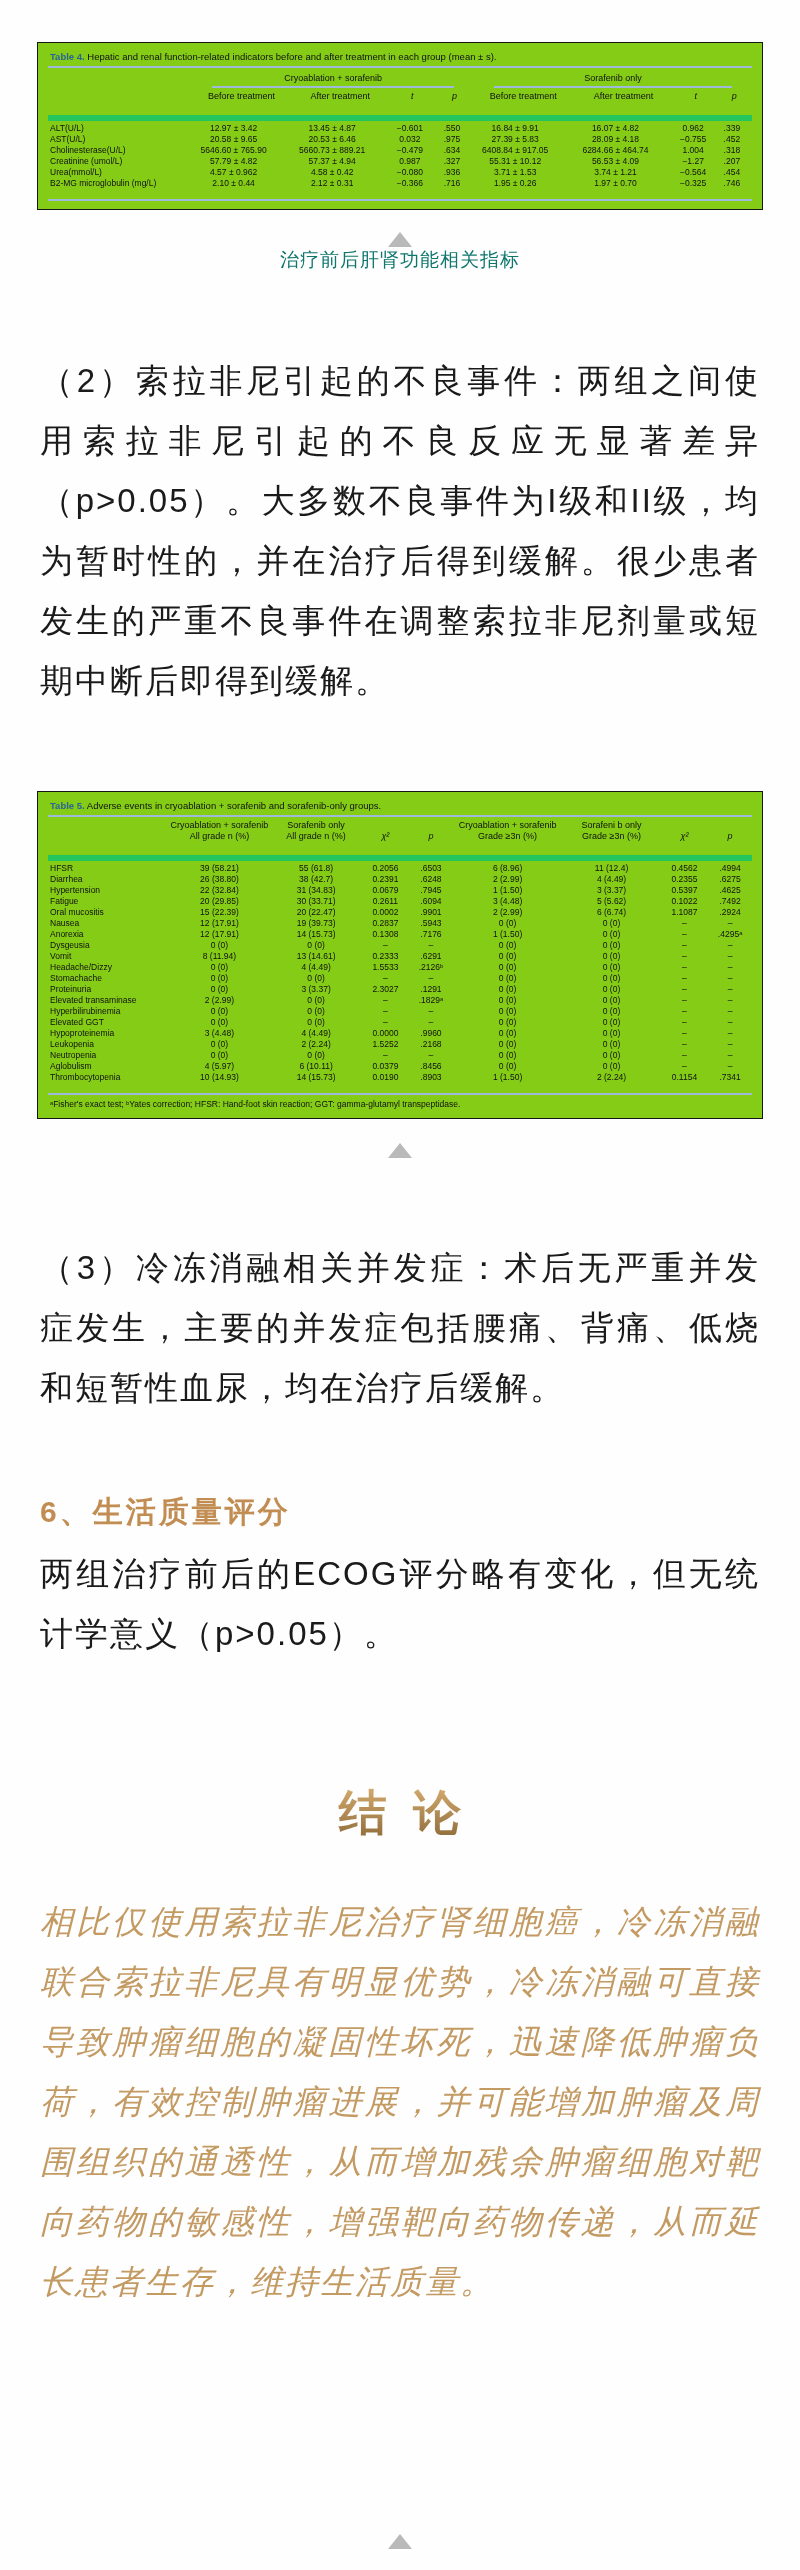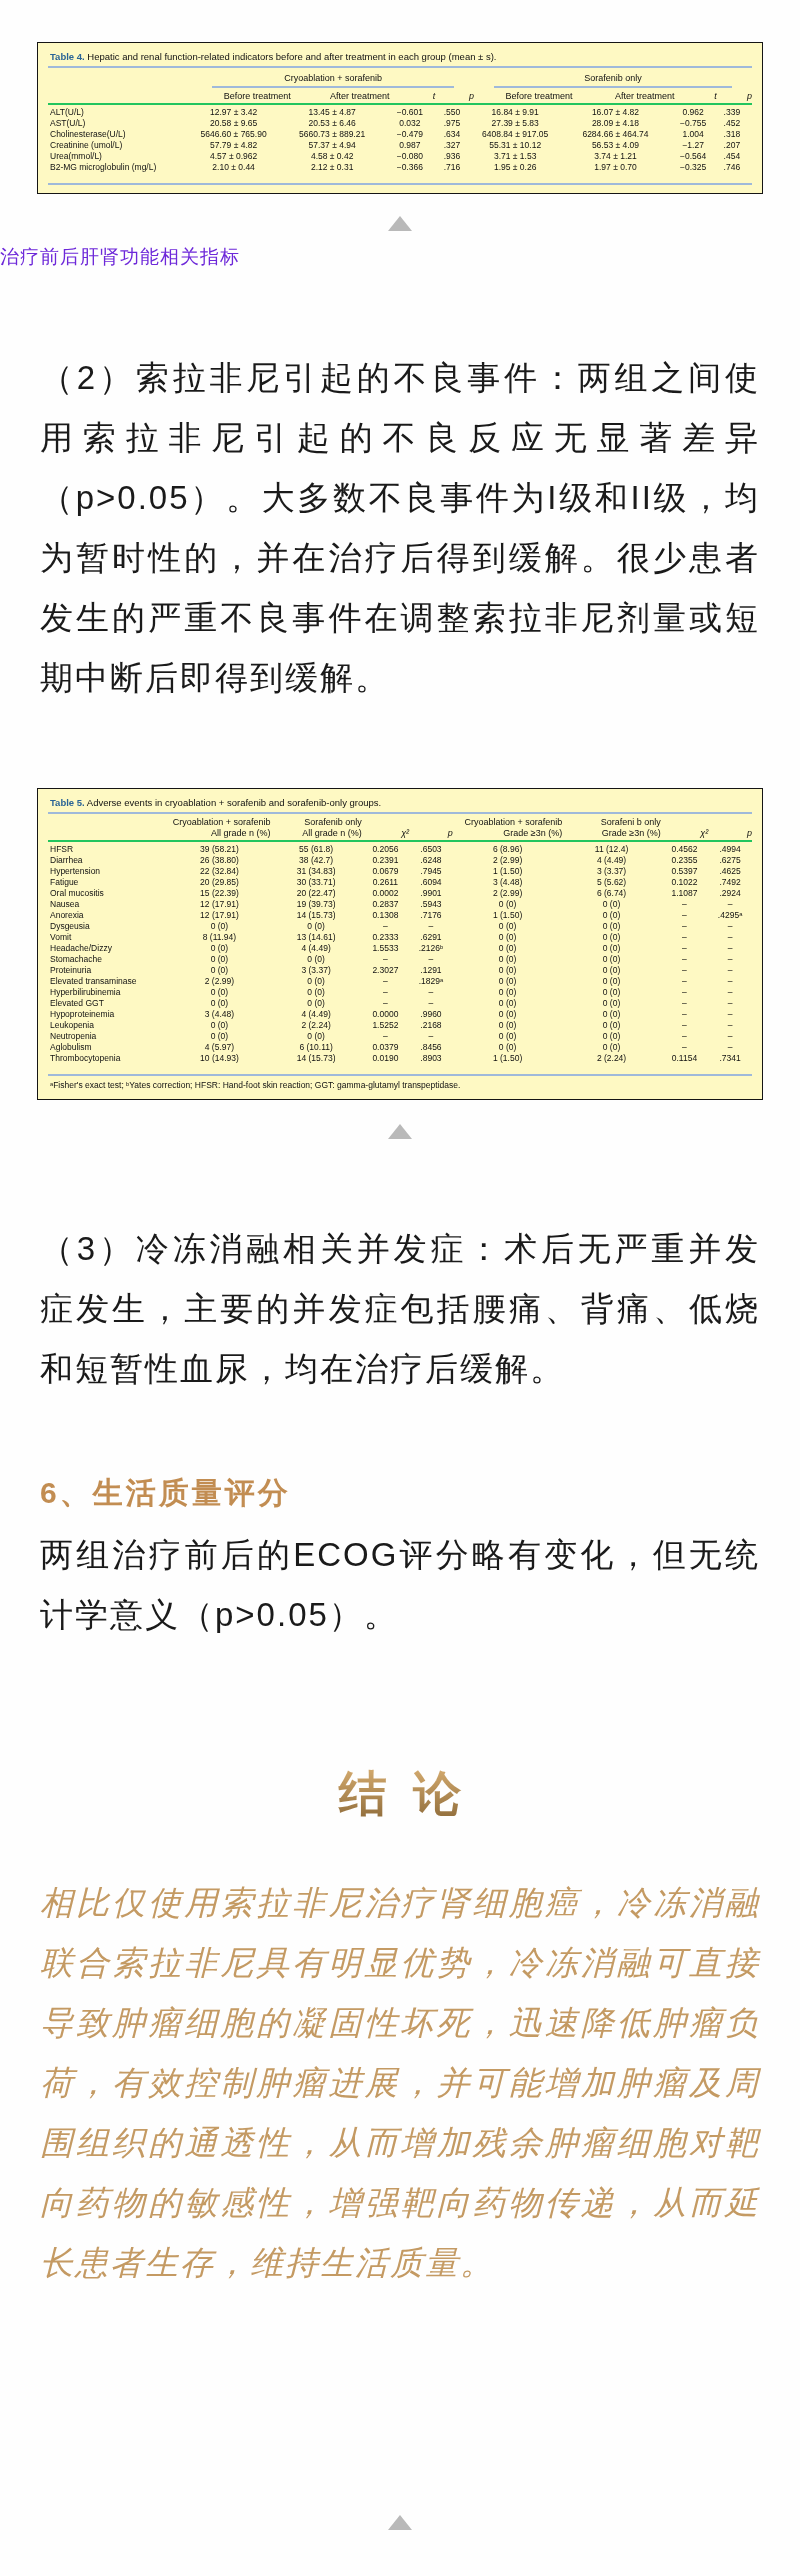--- a/index.html
+++ b/index.html
@@ -3,40 +3,40 @@
 <meta charset="utf-8">
 <style>
   html,body{margin:0;padding:0;background:#ffffff;}
   .page{
     width:800px;height:2570px;margin:0 auto;background:#fefefe;overflow:hidden;
     font-family:"Liberation Sans",sans-serif;color:#1a1a1a;box-sizing:border-box;
     padding-top:42px;
   }
   
   .tfig{
-    margin:0 37px;border:1.5px solid #151515;background:#fef9c3;
+    margin:0 37px;border:1.5px solid #151515;background:#84cc16;
     padding:6px 10px 8px;box-sizing:border-box;
   }
   .ttitle{
     font-size:9.5px;line-height:13px;color:#111;text-align:left;
     border-bottom:2.5px solid #9fb9da;padding:1px 0 3px 2px;
   }
   .tlabel{color:#2a6496;font-weight:bold;}
   .tfig table{width:100%;border-collapse:collapse;table-layout:fixed;}
   .tfig th,.tfig td{
     font-size:8.5px;line-height:11px;padding:0;font-weight:normal;
     white-space:nowrap;color:#111;
   }
   .grp{
     display:block;margin:4px 20px 0;padding:1px 0 2px;
     border-bottom:2px solid #9fb9da;text-align:center;font-size:9px;
   }
   .colhead th{
-    text-align:right;font-size:9px;padding:3px 0 1px;
-    border-bottom:2px solid #22c55e;vertical-align:bottom;
+    text-align:center;font-size:9px;padding:3px 0 13px;
+    border-bottom:6px solid #22c55e;vertical-align:bottom;
   }
   .it{font-style:italic;}
   .tfig tbody{border-bottom:2.5px solid #9fb9da;}
   .tfig tbody tr:first-child td{padding-top:2px;}
   .tfig tbody tr:last-child td{padding-bottom:10px;}
   
   #t4 td{text-align:center;}
   #t4 td:first-child{text-align:left;padding-left:2px;}
   #t4 td:nth-child(2),#t4 td:nth-child(3),#t4 td:nth-child(6),#t4 td:nth-child(7){padding-right:16px;}
   #t4 td:nth-child(4),#t4 td:nth-child(5),#t4 td:nth-child(8),#t4 td:nth-child(9){padding-right:5px;}
@@ -47,22 +47,22 @@
   
   .tri{
     width:0;height:0;margin:0 auto;
     border-left:12px solid transparent;border-right:12px solid transparent;
     border-bottom:15px solid #b9b9b9;
   }
   .tri-1{margin-top:22px;}
   .tri-2{margin-top:24px;}
   .tri-3{margin-top:222px;}
   .fig-caption{
-    margin-top:13px;font-size:19px;line-height:26px;
-    color:#6d28d9;letter-spacing:1px;
+    text-align:center;font-size:19px;line-height:26px;
+    color:#0f766e;letter-spacing:1px;
   }
   
   .para{
     margin:0 40px;font-size:33px;line-height:60px;letter-spacing:2px;
     text-align:justify;color:#1a1a1a;
   }
   .para-2{margin-top:78px;}
   .para-3{margin-top:80px;}
   .fig2{margin-top:80px;}
   .qol-heading{

